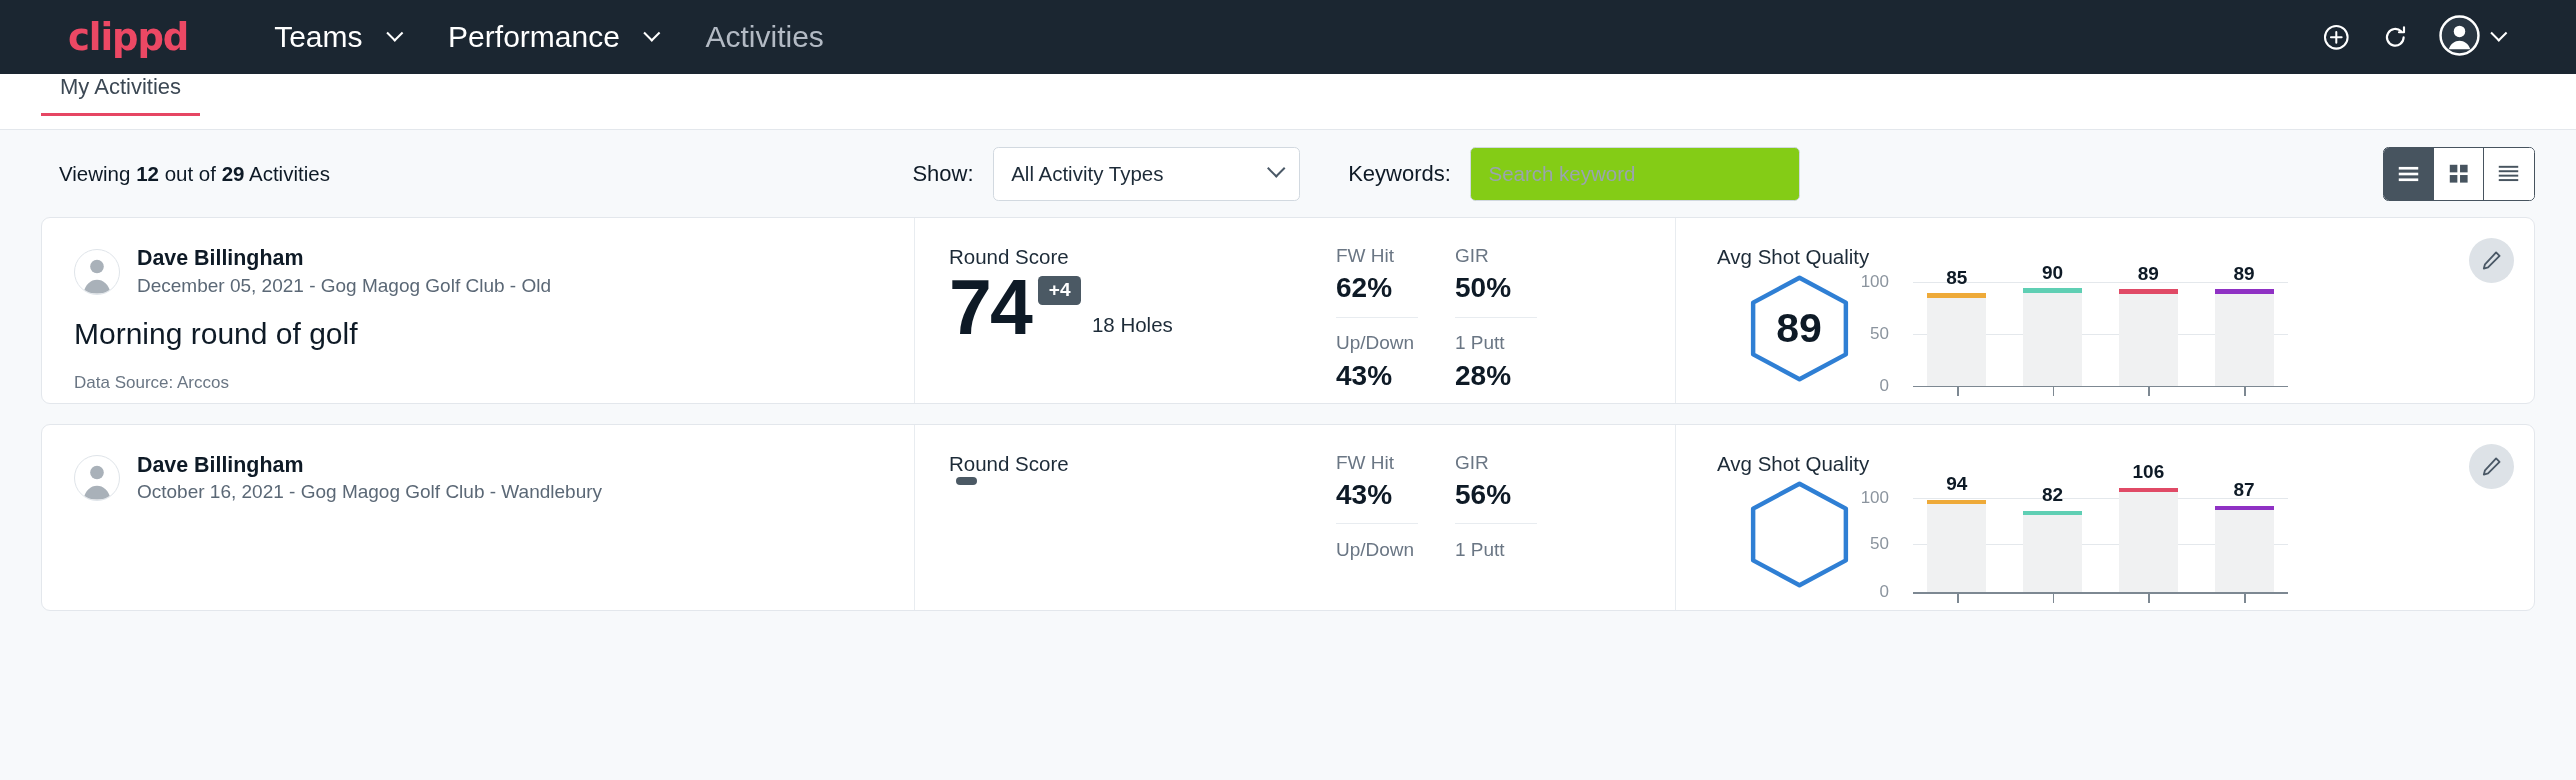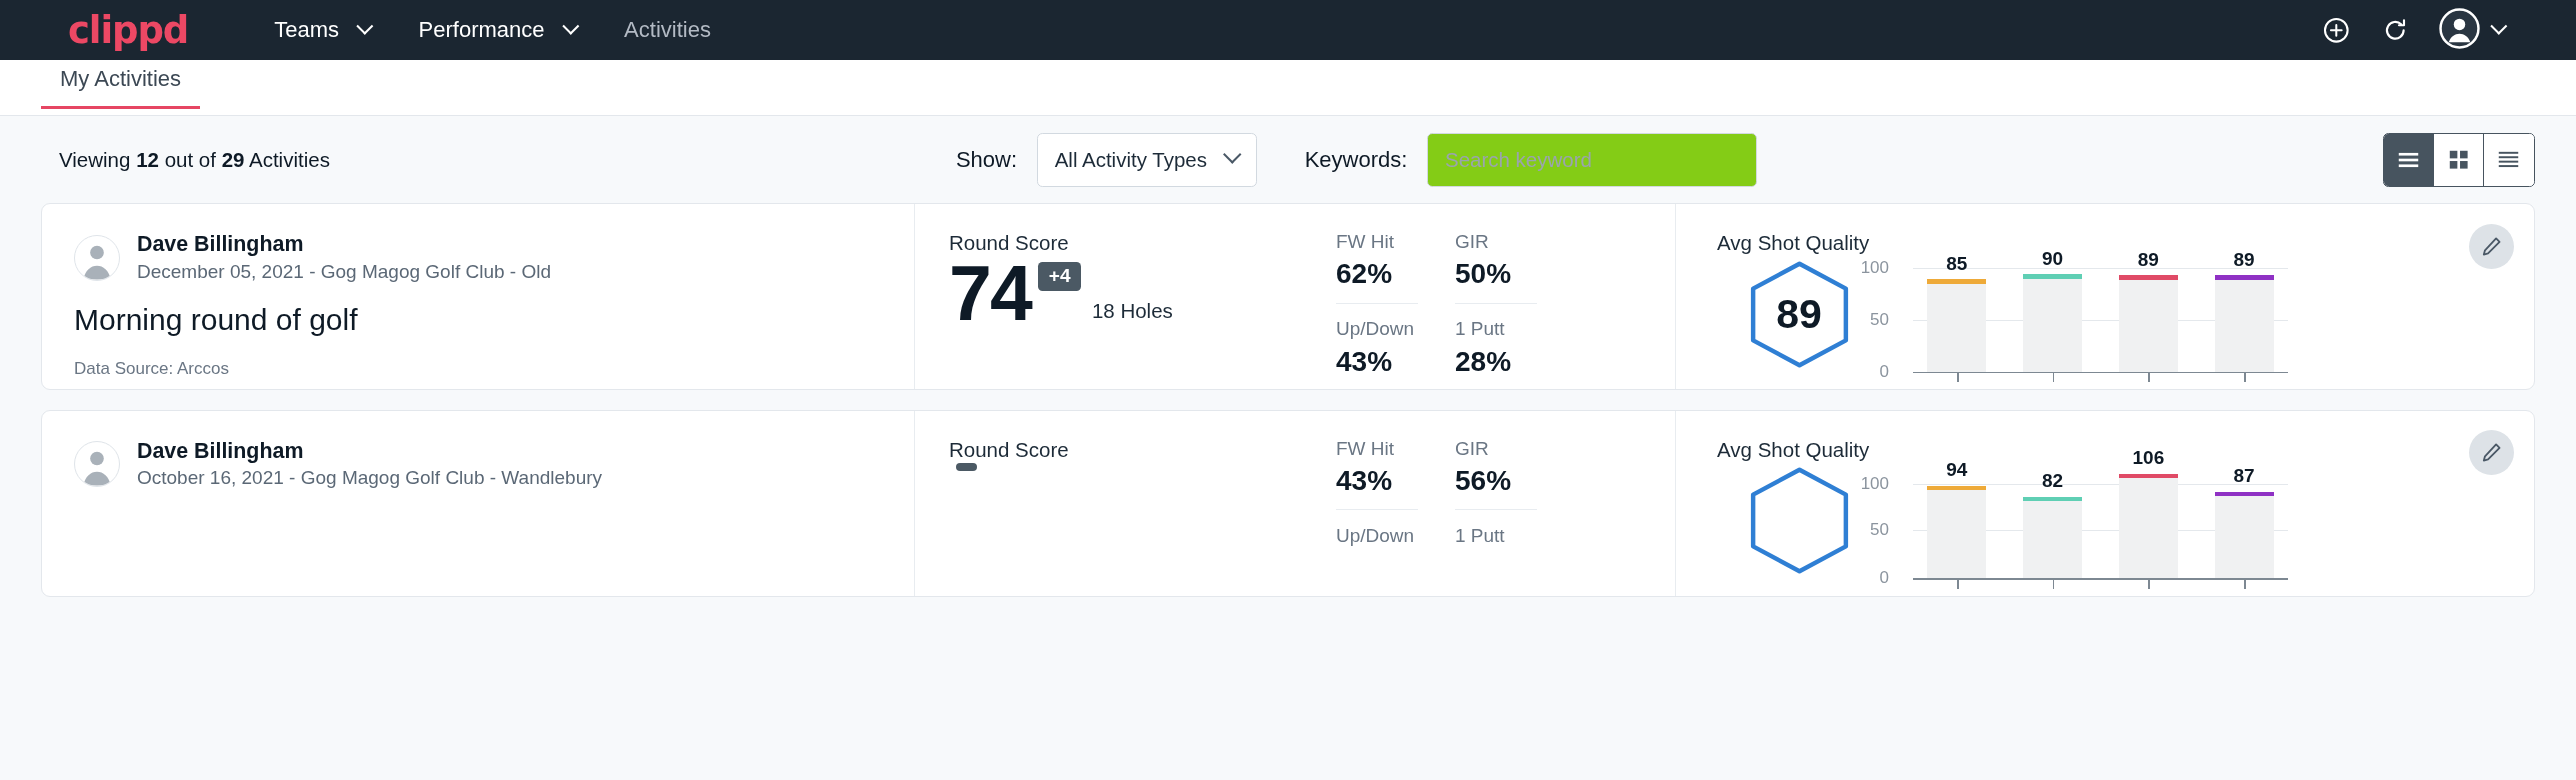--- a/index.html
+++ b/index.html
@@ -6,44 +6,44 @@
   html, body {
     width: 2576px;
     height: 780px;
     overflow: hidden;
     background: #ffffff;
     font-family: "Liberation Sans", sans-serif;
   }
 
   
   .topnav {
-    height: 60px;
+    height: 74px;
     background: #1b2631;
     display: flex;
     align-items: center;
     padding: 0 52px 0 0;
     position: relative;
   }
   .logo {
     margin-left: 68px;
     margin-right: 62px;
     font-size: 37px;
     font-weight: 700;
     color: #ec4864;
     letter-spacing: -1.1px;
     line-height: 1;
     font-family: "DejaVu Sans", sans-serif;
   }
   .nav-items { display: flex; align-items: center; gap: 0px; }
   .nav-item {
     display: flex;
     align-items: center;
-    gap: 20px;
+    gap: 26px;
     padding: 0 24px;
-    font-size: 22px;
+    font-size: 30px;
     color: #ffffff;
     cursor: pointer;
     height: 56px;
   }
   .nav-item.muted { color: #b3bac4; }
   .chev {
     display: inline-block;
     width: 11.6px; height: 11.6px;
     border-right: 2.3px solid currentColor;
     border-bottom: 2.3px solid currentColor;
@@ -58,21 +58,21 @@
   }
   .icon-btn { cursor: pointer; display:flex; align-items:center; justify-content:center; }
   .avatar-wrap { display: flex; align-items: center; gap: 12.5px; cursor: pointer; }
 
   
   .tabbar {
     height: 56px;
     background: #ffffff;
     border-bottom: 0.9px solid #e3e7ec;
     display: flex;
-    align-items: center;
+    align-items: flex-start;
     padding-left: 41px;
   }
   .tab {
     font-size: 22px;
     color: #4a5866;
     padding: 0 19px 13.4px 19px;
     border-bottom: 3.6px solid transparent;
     cursor: pointer;
   }
   .tab.active { border-bottom-color: #e64663; color: #3c4854; }
@@ -88,21 +88,21 @@
   .viewing { font-size: 20.5px; color: #0e1a26; }
   .viewing b { font-weight: 700; }
   .filter-mid {
     margin-left: auto;
     display: flex;
     align-items: center;
     gap: 0;
   }
   .show-label { font-size: 22px; color: #0e1a26; margin-right: 19.6px; }
   .select {
-    width: 220px; height: 54px;
+    width: 307px; height: 54px;
     background: #fff;
     border: 0.9px solid #d2d9e0;
     border-radius: 5.4px;
     display: flex; align-items: center;
     padding: 0 17px;
     font-size: 20.5px; color: #1d2b38;
     cursor: pointer;
     justify-content: space-between;
   }
   .select .chev2 {

